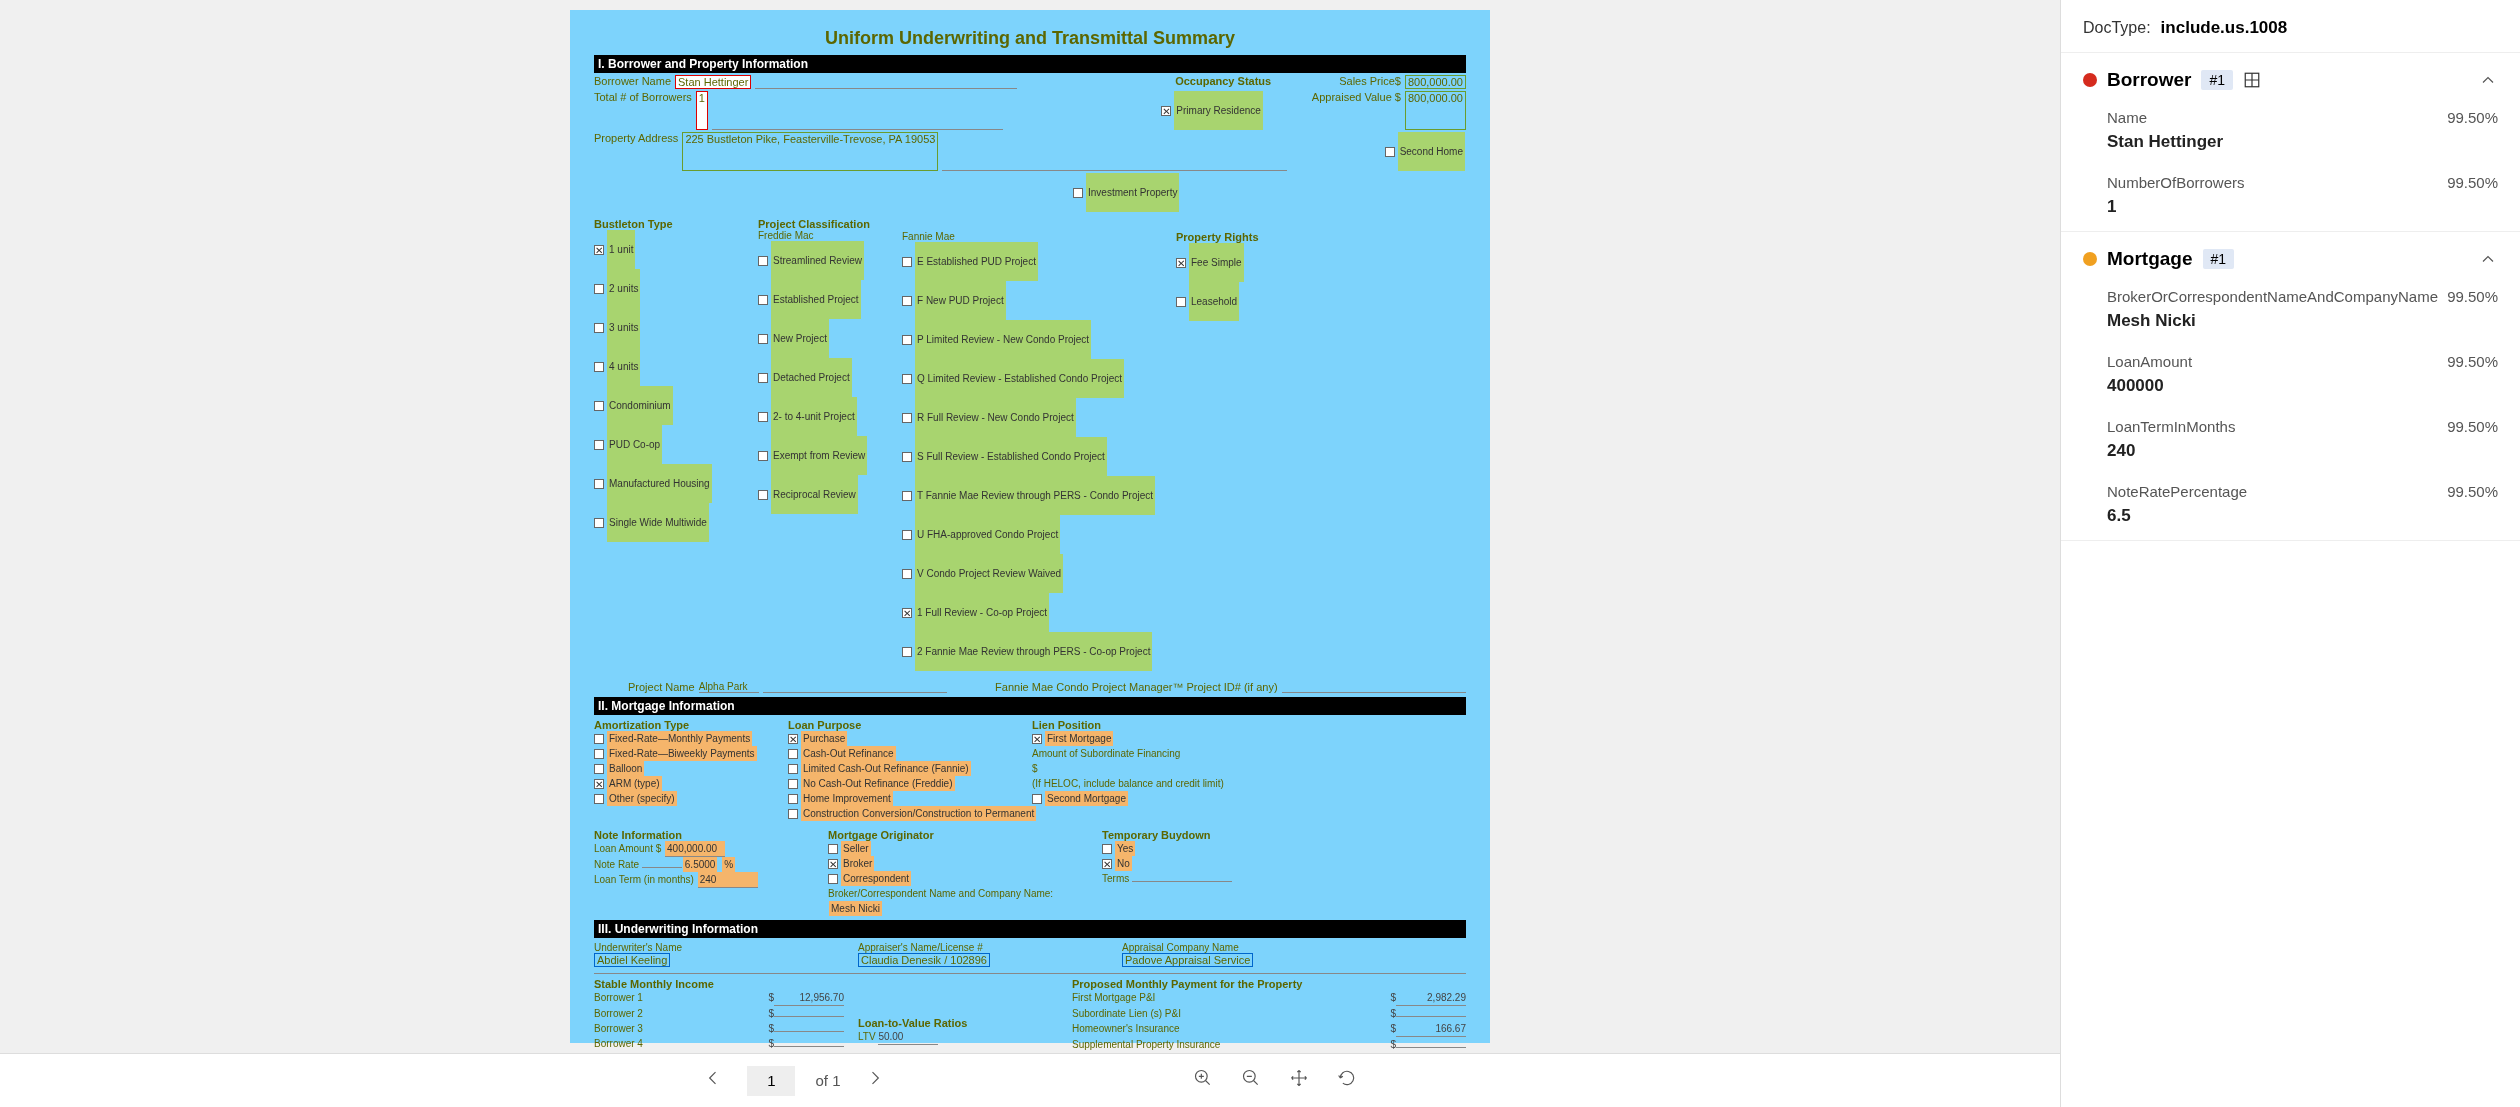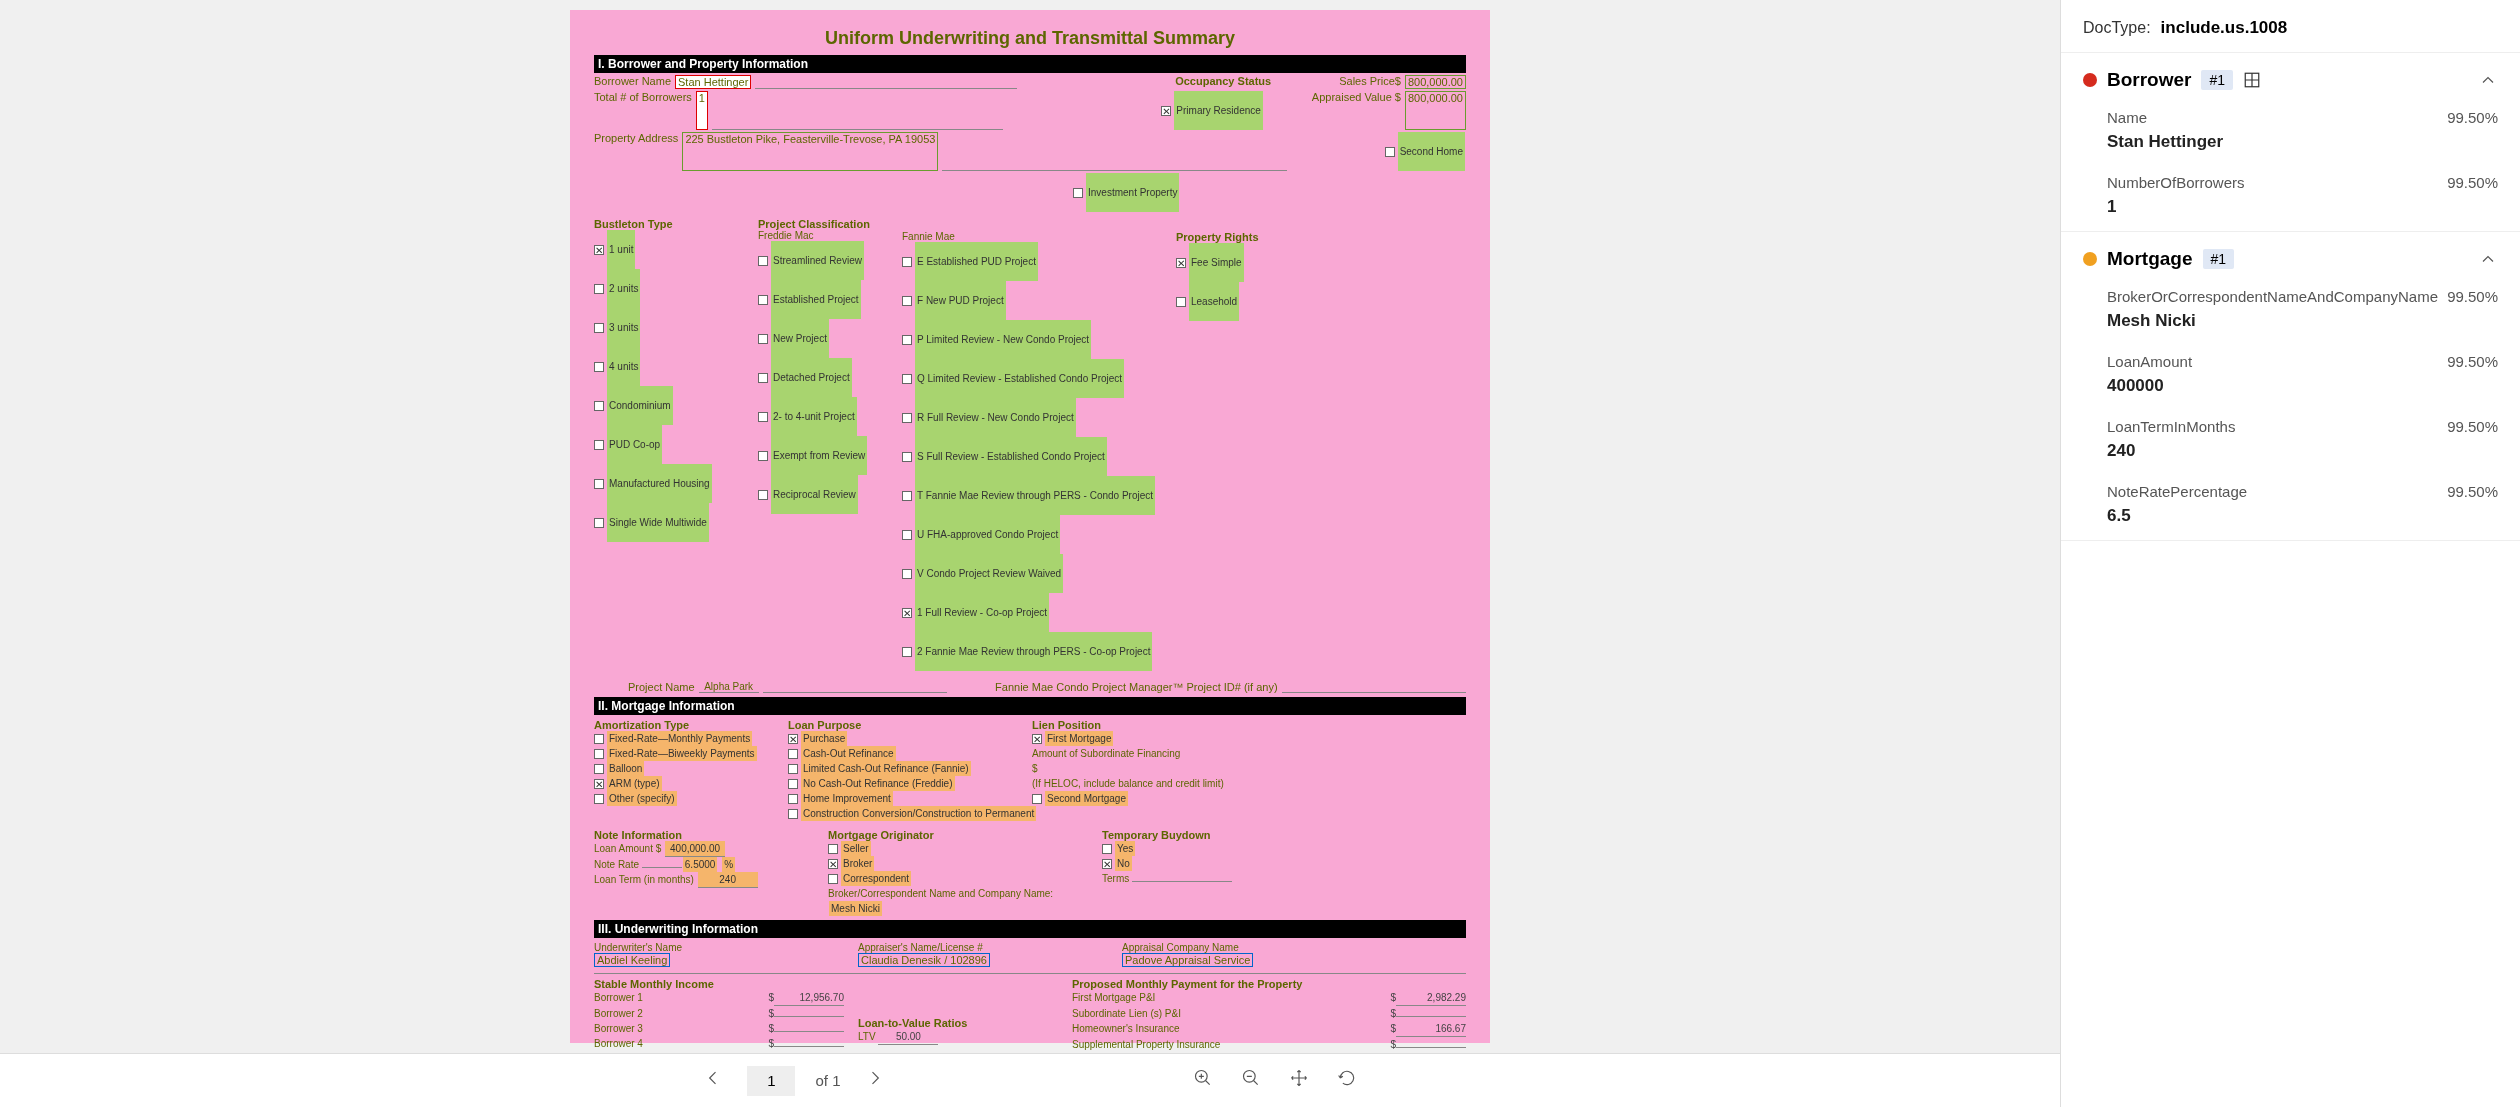--- a/index.html
+++ b/index.html
@@ -1,28 +1,28 @@
 <!DOCTYPE html>
 <html><head>
 <meta charset="utf-8">
 <style>
 * { box-sizing: border-box; margin: 0; padding: 0; }
 body { font-family: Arial, sans-serif; background: #f5f5f5; display: flex; height: 100vh; overflow: hidden; }
 
 
 .doc-viewer { flex: 1; display: flex; flex-direction: column; background: #f0f0f0; position: relative; }
 .doc-canvas { flex: 1; overflow: auto; display: flex; justify-content: center; padding: 10px; }
-.doc-page { background: #f9a8d4; width: 920px; padding: 18px 24px; font-size: 11px; color: #444; position: relative; }
+.doc-page { background: #7dd3fc; width: 920px; padding: 18px 24px; font-size: 11px; color: #444; position: relative; }
 
 .doc-title { text-align: center; font-weight: bold; font-size: 18px; color: #5c6600; margin-bottom: 6px; }
 .section-bar { background: #000; color: #fff; font-weight: bold; font-size: 12px; padding: 2px 4px; margin-top: 4px; }
 
 .field-row { display: flex; gap: 4px; font-size: 11px; color: #5c6600; margin-top: 2px; }
 .field-label { white-space: nowrap; }
-.underline { border-bottom: 1px solid #888; min-width: 60px; display: inline-block; text-align: center; }
+.underline { border-bottom: 1px solid #888; min-width: 60px; display: inline-block; }
 
 .hl-red { background: #fff; border: 1.5px solid #d00; padding: 0 2px; color: #5c6600; }
 .hl-green { background: #a8d46f; color: #333; padding: 12px 2px; margin: 0 1px; display: inline-block; }
 .hl-greenbox { border: 1.5px solid #6a9c2e; padding: 0 2px; display: inline-block; }
 .hl-orange { background: #f5b56b; color: #333; padding: 0 2px; margin: 0 1px; display: inline-block; }
 .hl-blue { border: 1.5px solid #0066cc; padding: 0 2px; display: inline-block; color: #5c6600; }
 
 .cb { display: inline-block; width: 10px; height: 10px; border: 1px solid #666; margin-right: 2px; vertical-align: middle; position: relative; background: #fff; }
 .cb.checked::after { content: "✕"; position: absolute; top: -3px; left: 0; font-size: 10px; color: #333; }
 

